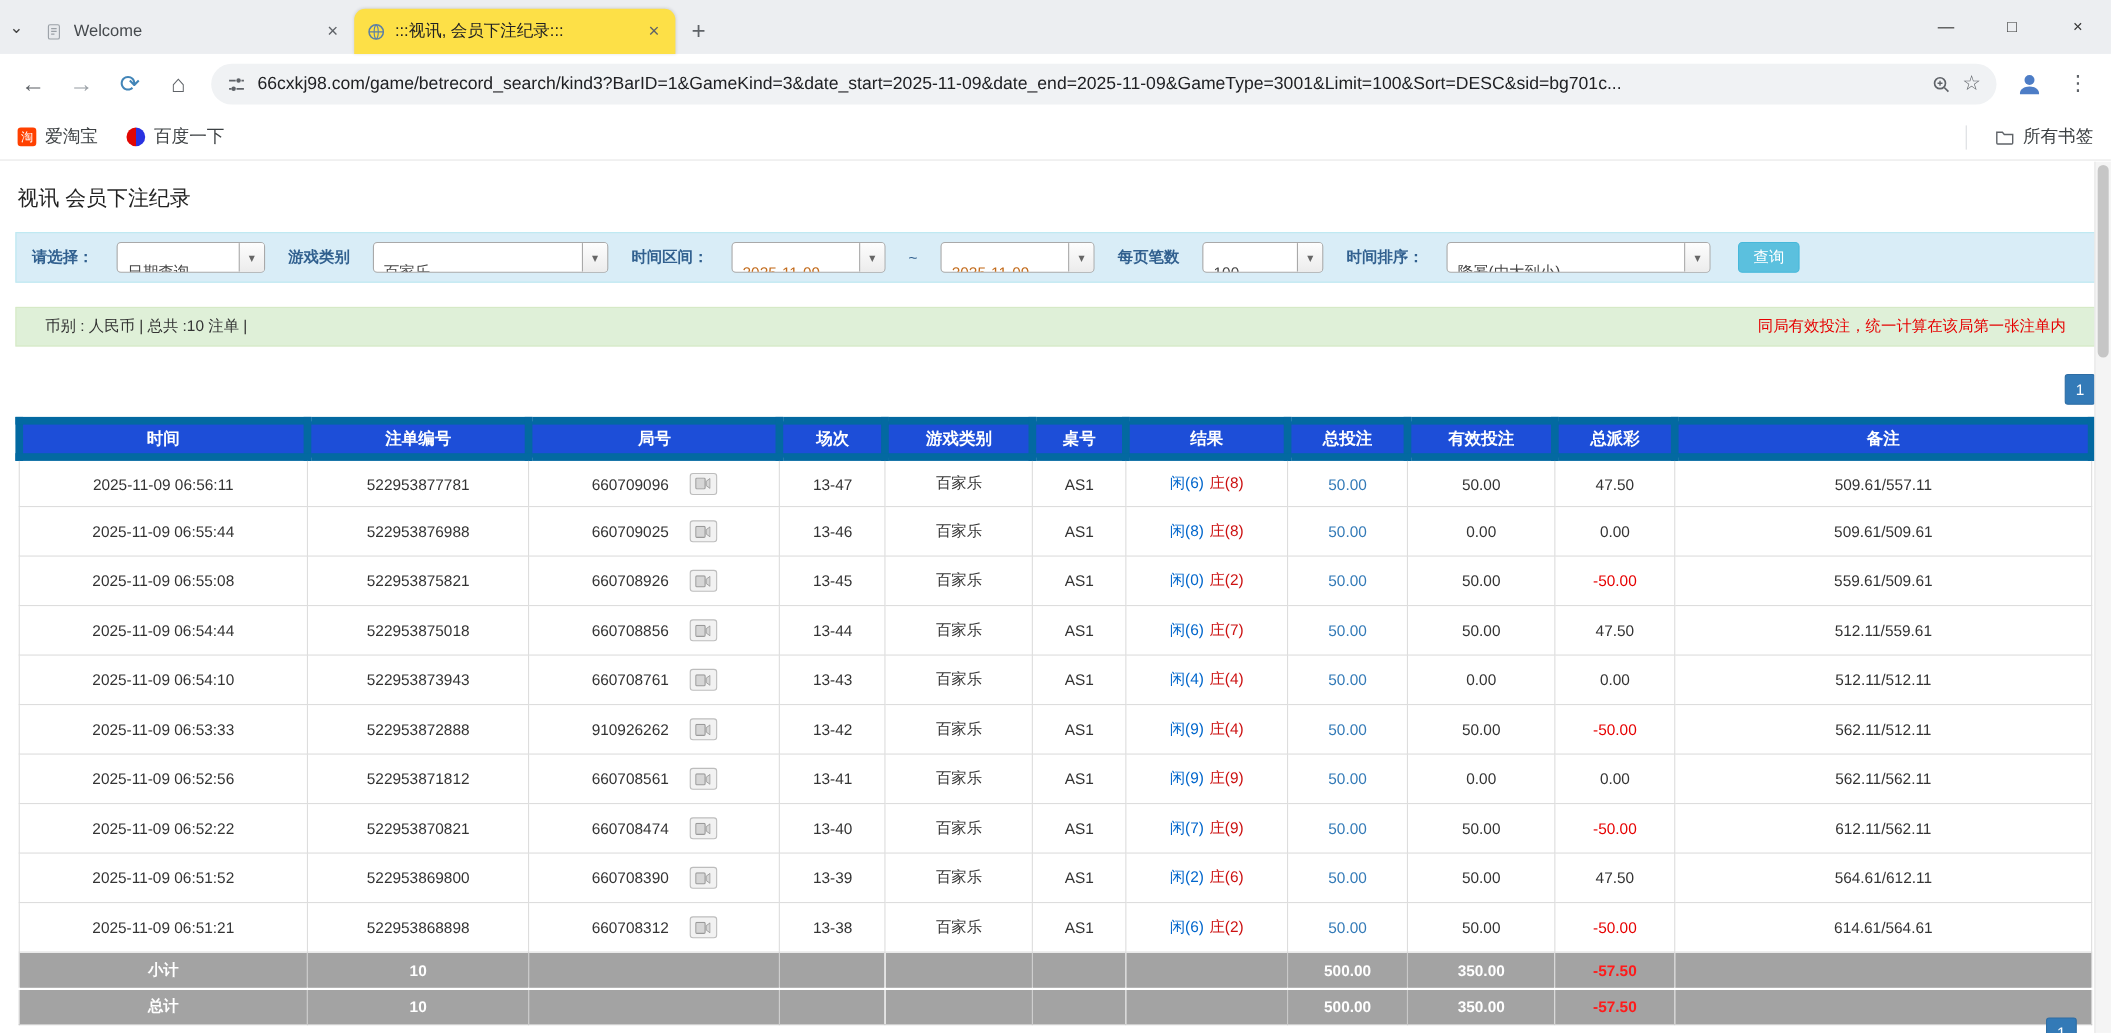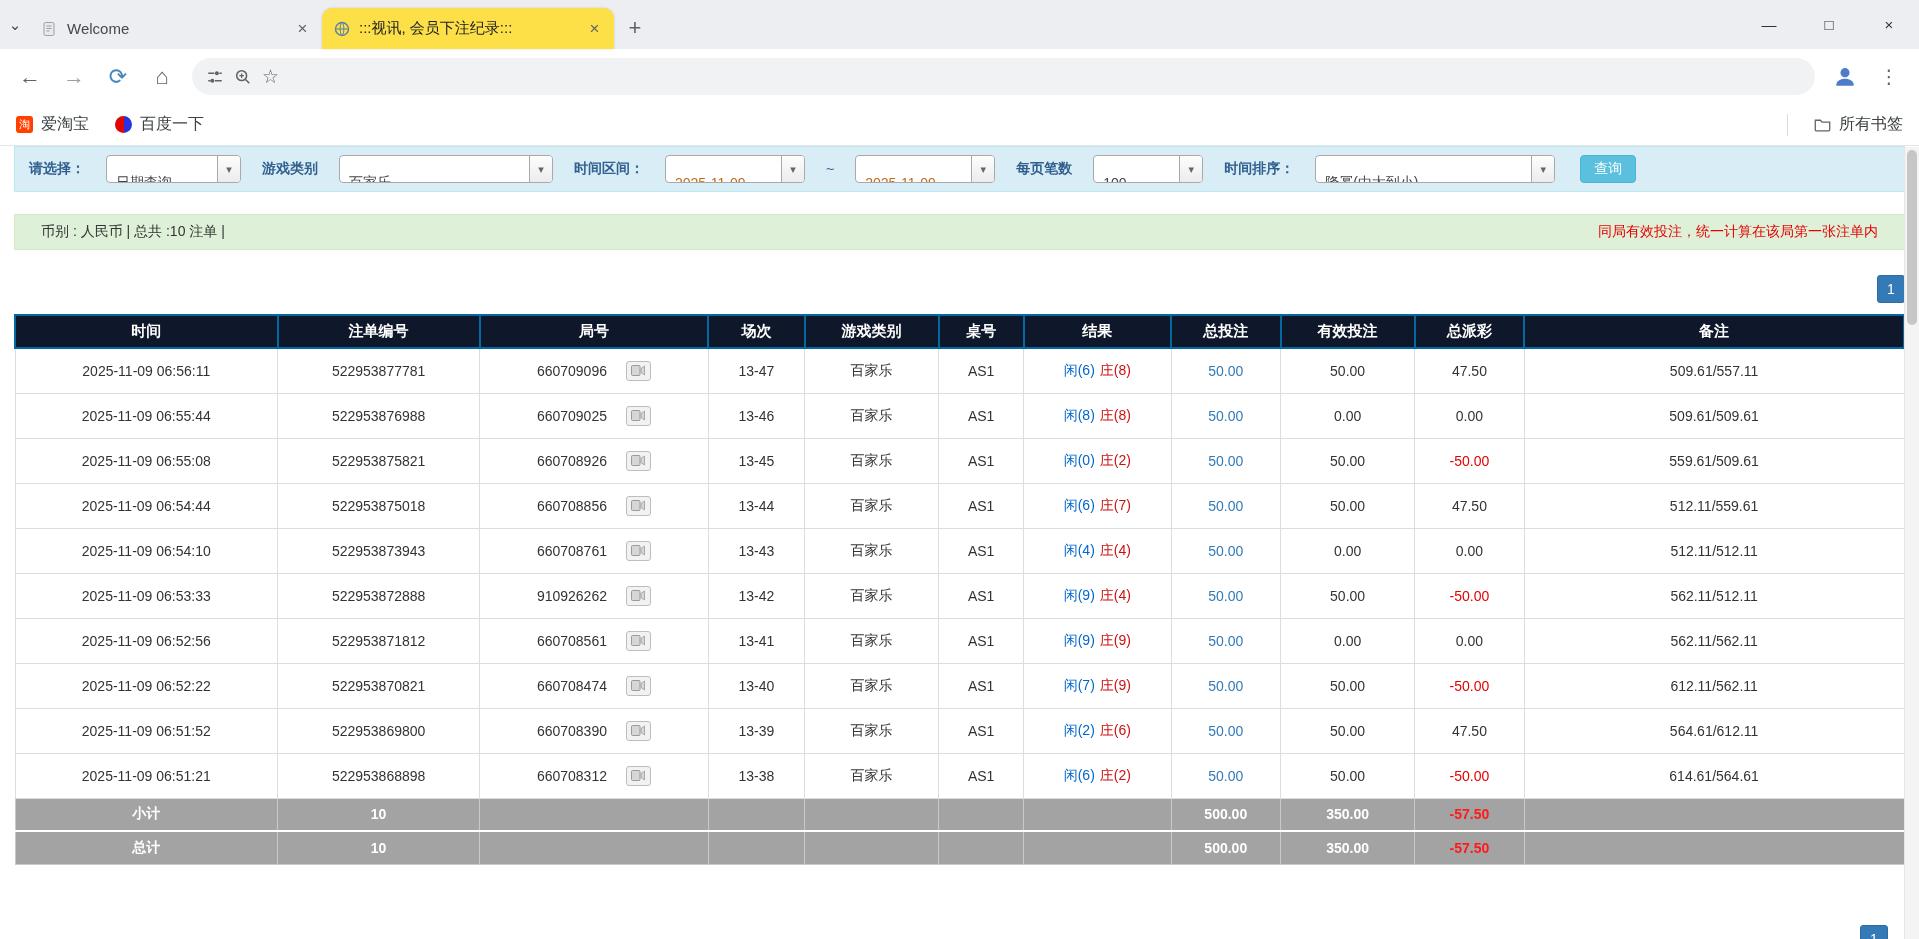--- a/index.html
+++ b/index.html
@@ -64,22 +64,22 @@
   .summary-bar { margin-top:22px; background:#dff0d8; border:1px solid #d6e9c6; height:36px;
                  display:flex; align-items:center; justify-content:space-between; padding:0 26px; }
   .summary-left { font-size:14px; color:#333; }
   .summary-right { font-size:14px; color:#e60000; }
 
   .pagination-row { display:flex; justify-content:flex-end; margin-top:25px; margin-bottom:11px; }
   .page-btn { min-width:28px; height:28px; background:#337ab7; border:1px solid #2e6da4; color:#fff;
               display:flex; align-items:center; justify-content:center; font-size:14px; border-radius:3px; }
 
   table.bet-table { width:100%; border-collapse:collapse; table-layout:fixed; }
-  .bet-table thead th { background:#0f172a; color:#fff; font-weight:bold; font-size:15px; height:33px;
-                        border:2px solid #0369a1; padding:0 4px; }
+  .bet-table thead th { background:#1d4ed8; color:#fff; font-weight:bold; font-size:15px; height:33px;
+                        border:7px solid #0369a1; padding:0 4px; }
   .bet-table tbody td { height:45px; text-align:center; font-size:14px; color:#333;
                         border:1px solid #ddd; padding:0 4px; overflow:hidden; }
   .player { color:#0066cc; }
   .banker { color:#cc1111; margin-left:5px; }
   .betlink { color:#337ab7; cursor:pointer; }
   .neg, td.neg { color:#e60000 !important; }
   .round-inner { display:inline-flex; align-items:center; gap:19px;text-align:center; }
   .video-btn { width:25px; height:20px; border:1px solid #bdbdbd; background:#f2f2f2; border-radius:3px;
                display:inline-flex; align-items:center; justify-content:center; cursor:pointer; }
   tr.footer-row td { background:#a3a3a3; color:#fff; font-weight:bold; height:33px;
@@ -137,20 +137,21 @@
   <div class="nav-icon">⌂</div>
 
   <div class="urlbar">
     <span style="display:flex;">
       <svg width="18" height="18" viewBox="0 0 24 24">
           <path d="M3 7h8M18 7h3M3 17h3M12 17h9" stroke="#5f6368" stroke-width="2" fill="none"></path>
           <circle cx="14.5" cy="7" r="2.7" fill="#5f6368"></circle>
           <circle cx="8.5" cy="17" r="2.7" fill="#5f6368"></circle>
         </svg>
     </span>
+    <span class="url-text">66cxkj98.com/game/betrecord_search/kind3?BarID=1&amp;GameKind=3&amp;date_start=2025-11-09&amp;date_end=2025-11-09&amp;GameType=3001&amp;Limit=100&amp;Sort=DESC&amp;sid=bg701c...</span>
     <span class="right-ic" style="display:flex;">
       <svg width="18" height="18" viewBox="0 0 20 20">
           <circle cx="8.5" cy="8.5" r="5.5" fill="none" stroke="#5f6368" stroke-width="1.7"></circle>
           <path d="M12.8 12.8 L17 17" stroke="#5f6368" stroke-width="1.7"></path>
           <path d="M6 8.5h5M8.5 6v5" stroke="#5f6368" stroke-width="1.4"></path>
         </svg>
     </span>
     <span class="right-ic">☆</span>
   </div>
 
@@ -179,20 +180,21 @@
       <svg width="17" height="15" viewBox="0 0 20 17" fill="none" stroke="#5f6368" stroke-width="1.5">
           <path d="M1.5 3.5h6l2 2.3h9v9.2a1 1 0 0 1-1 1h-15a1 1 0 0 1-1-1z"></path>
         </svg>
     </span>
     <span>所有书签</span>
   </div>
 </div>
 
 <div class="page">
 
+  <h1 class="page-title">视讯 会员下注纪录</h1>
 
   <div class="filter-bar">
     <span class="f-label">请选择：</span>
     <span class="dd" style="width:135px">
       <span class="dd-value">日期查询</span>
       <span class="dd-arrow">▾</span>
     </span>
 
     <span class="f-label">游戏类别</span>
     <span class="dd" style="width:214px">

